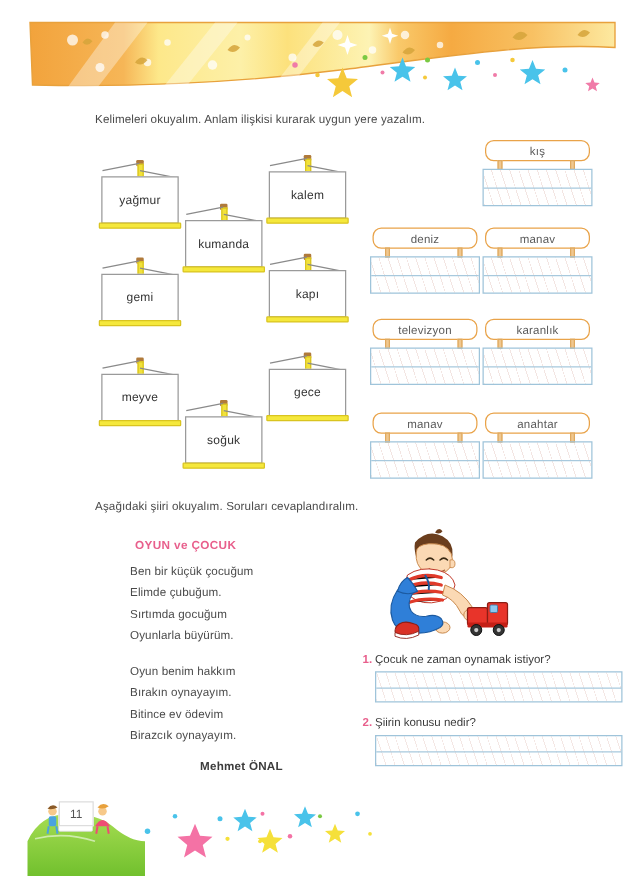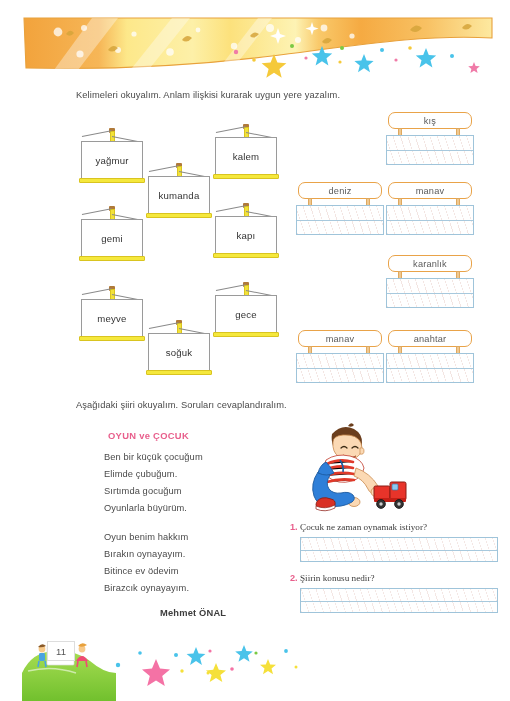--- a/index.html
+++ b/index.html
@@ -215,21 +215,20 @@
     position: absolute;
     font-size: 9.2px;
     color: #e85f8c;
     font-weight: bold;
   }
   .qtext {
     position: absolute;
     font-size: 9.2px;
     color: #3c3c3c;
     white-space: nowrap;
-    font-family: Liberation Serif, serif;
   }
   .ansbox {
     position: absolute;
     width: 198px;
     height: 25px;
     border: 0.9px solid #9fc4da;
     box-sizing: border-box;
     background:
       repeating-linear-gradient(
         72deg,
@@ -448,20 +447,26 @@
     <div class="leg-r"></div>
     <div class="lines"></div>
   </div>
   <div class="slot" style="left:386px; top:182px;">
     <div class="label">manav</div>
     <div class="leg-l"></div>
     <div class="leg-r"></div>
     <div class="lines"></div>
   </div>
 
+  <div class="slot" style="left:296px; top:255px;">
+    <div class="label">televizyon</div>
+    <div class="leg-l"></div>
+    <div class="leg-r"></div>
+    <div class="lines"></div>
+  </div>
   <div class="slot" style="left:386px; top:255px;">
     <div class="label">karanlık</div>
     <div class="leg-l"></div>
     <div class="leg-r"></div>
     <div class="lines"></div>
   </div>
 
   <div class="slot" style="left:296px; top:330px;">
     <div class="label">manav</div>
     <div class="leg-l"></div>

